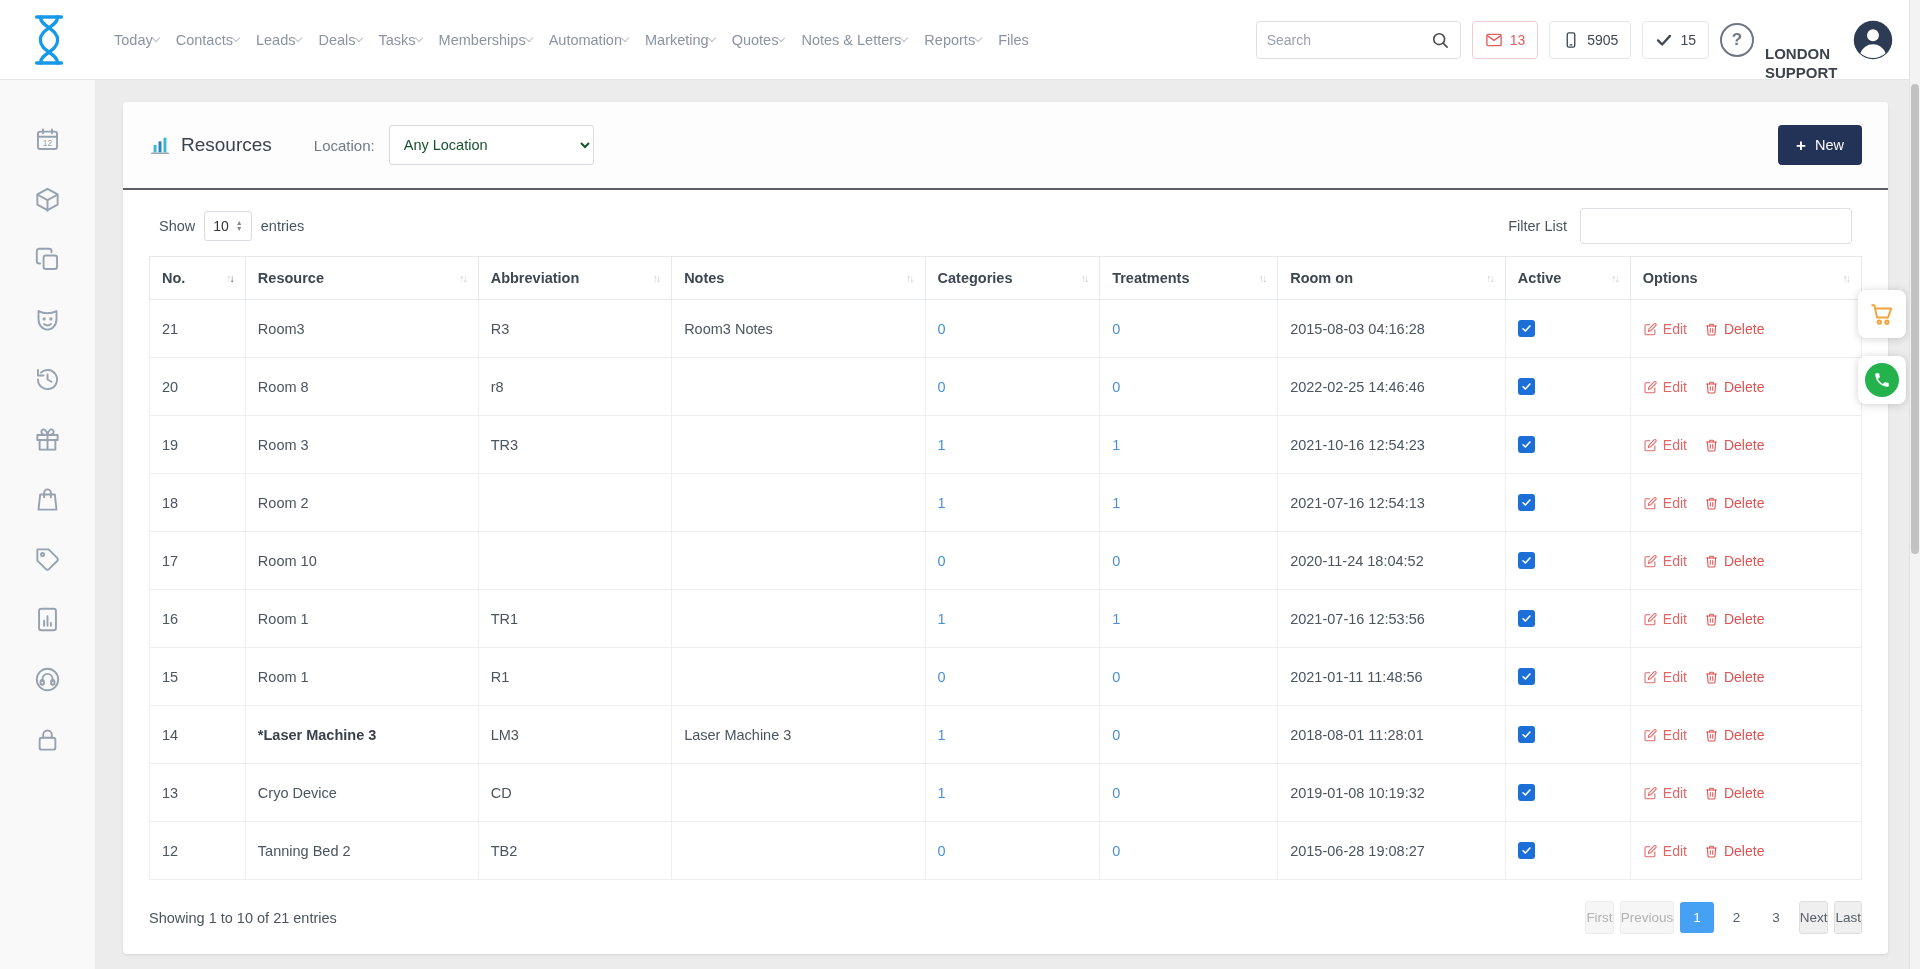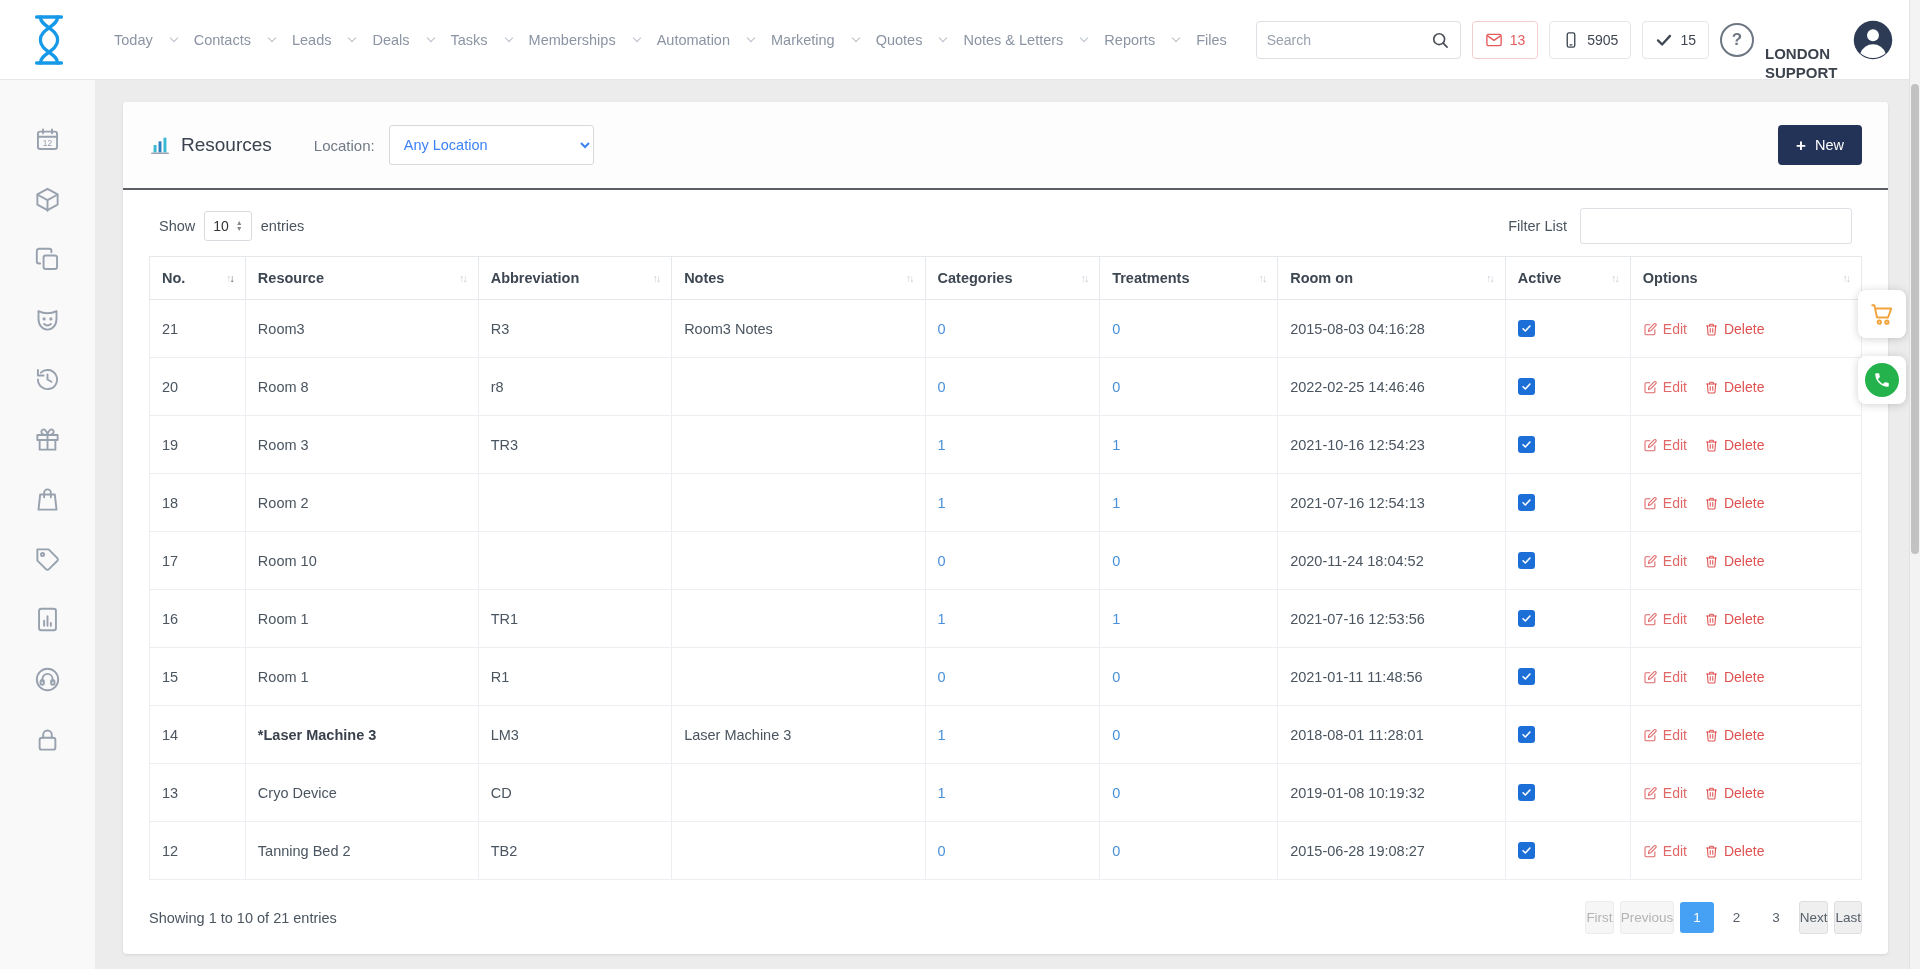--- a/index.html
+++ b/index.html
@@ -11,21 +11,21 @@
 
   
   .navbar {
     position: fixed; top: 0; left: 0; width: 100%; height: 80px;
     background: #fff; border-bottom: 1px solid #e6e6e6;
     display: flex; align-items: center; padding: 0 26px; z-index: 50;
   }
   .logo { width: 46px; height: 54px; margin-right: 42px; color: var(--logo-blue, #1599e8); cursor: pointer; }
   .logo svg { width: 100%; height: 100%; display: block; }
   .nav-menu { display: flex; align-items: center; gap: 17px; }
-  .nav-item { display: flex; align-items: center; gap: 18px; color: #8b94a3; font-size: 14.5px; cursor: pointer; white-space: nowrap; }
+  .nav-item { display: flex; align-items: center; gap: 0; color: #8b94a3; font-size: 14.5px; cursor: pointer; white-space: nowrap; }
   .chev { width: 6px; height: 6px; border-right: 1.5px solid #b9c0cb; border-bottom: 1.5px solid #b9c0cb; transform: rotate(45deg); margin-top: -4px; }
   .nav-right { margin-left: auto; display: flex; align-items: center; gap: 11px; }
   .search-box { display: flex; align-items: center; width: 205px; height: 38px; border: 1px solid #dcdfe4; border-radius: 4px; padding: 0 10px; background: #fff; }
   .search-box input { border: none; outline: none; flex: 1; font-size: 14px; color: #555; background: transparent; width: 100%; }
   .search-box input::placeholder { color: #9aa1ac; }
   .search-icon { width: 20px; height: 20px; color: #4a4f57; cursor: pointer; }
   .search-icon svg { width: 20px; height: 20px; display: block; }
   .badge { height: 38px; display: flex; align-items: center; gap: 7px; padding: 0 12px; border: 1px solid #e3e6ea; border-radius: 4px; font-size: 14px; color: #3f4752; cursor: pointer; background: #fff; }
   .badge .b-icon { width: 18px; height: 18px; }
   .badge .b-icon svg { width: 18px; height: 18px; display: block; }
@@ -42,21 +42,21 @@
   .side-item svg { width: 27px; height: 27px; display: block; }
 
   
   .content { position: absolute; top: 80px; left: 95px; right: 0; bottom: 0; padding: 22px 32px 0 28px; }
   .card { background: #fff; border-radius: 4px; box-shadow: 0 1px 3px rgba(0,0,0,0.10); height: 852px; display: flex; flex-direction: column; }
   .card-header { display: flex; align-items: center; padding: 23px 26px; background: #fdfdfd; border-bottom: 2px solid #5c6066; border-radius: 4px 4px 0 0; }
   .title-icon { width: 22px; height: 22px; }
   .title-icon svg { width: 22px; height: 22px; display: block; }
   .page-title { font-size: 19px; color: #39424e; margin-left: 10px; font-weight: 500; }
   .loc-label { margin-left: 42px; font-size: 15px; color: #707a86; }
-  .loc-select { margin-left: 14px; width: 205px; height: 40px; border: 1px solid #d6d9de; border-radius: 3px; font-size: 14.5px; color: #3b82f6; padding: 0 10px; background: #fff; cursor: pointer; }
+  .loc-select { margin-left: 14px; width: 205px; height: 40px; border: 1px solid #d6d9de; border-radius: 3px; font-size: 14.5px; color: #14532d; padding: 0 10px; background: #fff; cursor: pointer; }
   .new-btn { margin-left: auto; height: 40px; background: var(--navy, #233257); color: #fff; border: none; border-radius: 4px; padding: 0 18px; font-size: 14.5px; display: flex; align-items: center; gap: 9px; cursor: pointer; font-family: inherit; }
   .new-btn .plus { font-size: 17px; font-weight: bold; line-height: 1; }
   .new-btn .plus::after { content: "+"; }
 
   .controls { display: flex; align-items: center; padding: 18px 36px 12px; }
   .show-group { display: flex; align-items: center; gap: 9px; font-size: 14.5px; color: #4a5560; }
   .entries-box { display: inline-flex; align-items: center; gap: 7px; border: 1px solid #d8dbe0; border-radius: 3px; padding: 6px 8px; font-size: 14px; color: #333; cursor: pointer; background: #fff; }
   .stepper { display: flex; flex-direction: column; font-size: 7px; color: #888; line-height: 0.9; }
   .filter-group { margin-left: auto; display: flex; align-items: center; gap: 13px; font-size: 14.5px; color: #4a5560; }
   .filter-input { width: 272px; height: 36px; border: 1px solid #dcdfe4; border-radius: 3px; padding: 0 10px; font-size: 14px; color: #444; outline: none; }

